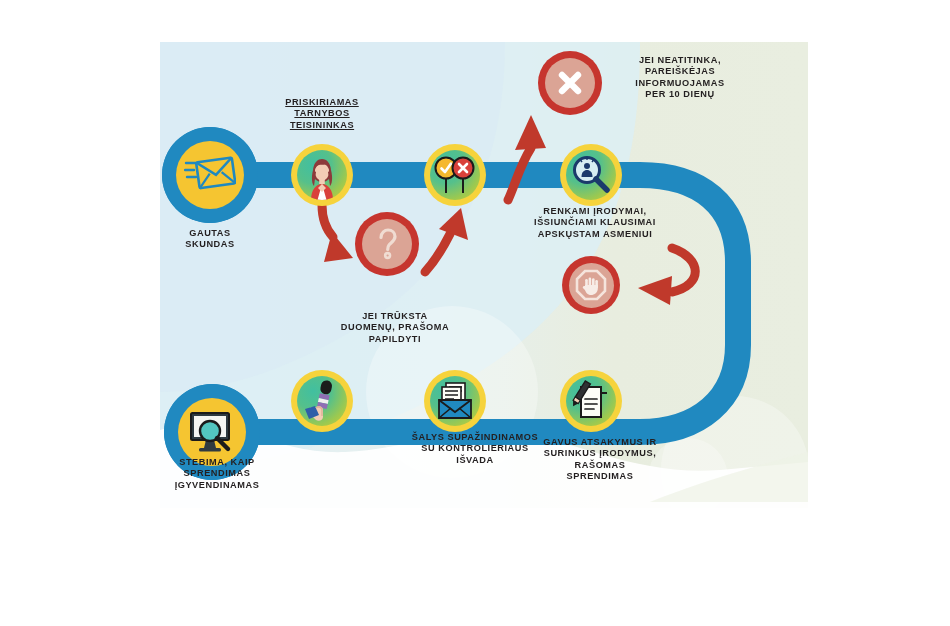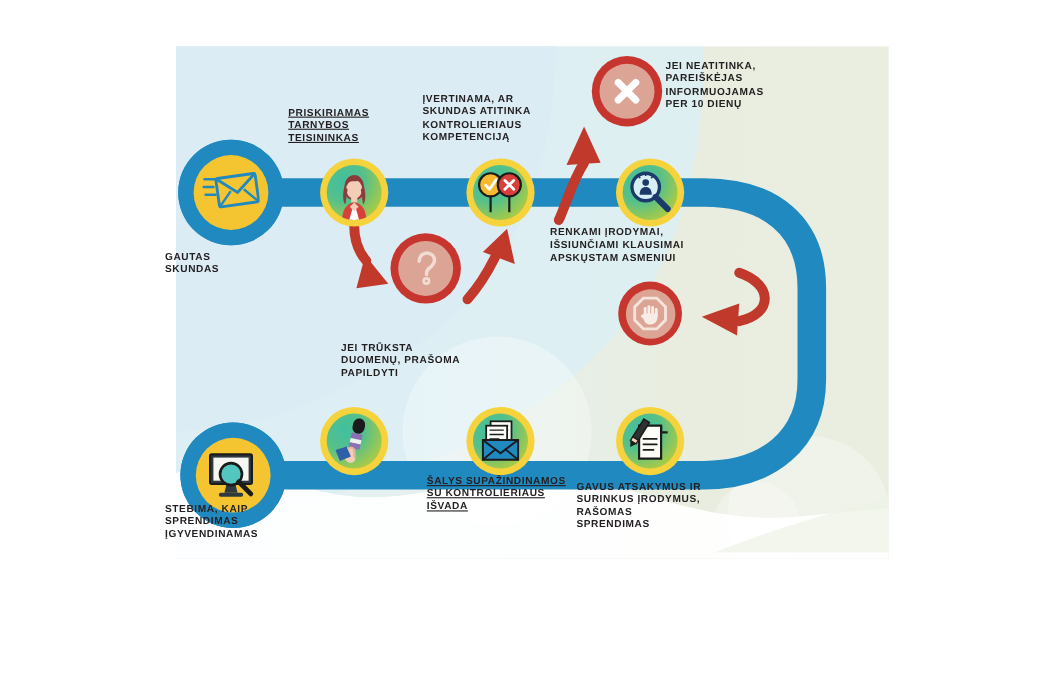--- a/index.html
+++ b/index.html
@@ -28,21 +28,21 @@
 
   .node.red{width:64px;height:64px;background:#c6352e;}
   .node.red .inner{width:50px;height:50px;background:#dba495;}
 
   .node.redsm{width:58px;height:58px;background:#c6352e;}
   .node.redsm .inner{width:45px;height:45px;background:#dba495;}
 
   
   .lbl{position:absolute;color:#231f20;font-weight:bold;
        font-size:9.2px;line-height:11.4px;letter-spacing:.55px;
-       text-align:left;text-transform:uppercase;
+       text-align:center;text-transform:uppercase;
        font-family:"Liberation Sans", sans-serif;
        white-space:pre-line;}
 
   .ico{display:block;}
 </style>
 </head>
 <body>
 
 <div id="stage">
 
@@ -161,24 +161,20 @@
       <svg class="ico" width="46" height="44" viewBox="0 0 46 44">
         <line x1="14" y1="18" x2="14" y2="40" stroke="#1b1b1b" stroke-width="2"></line>
         <line x1="31" y1="18" x2="31" y2="40" stroke="#1b1b1b" stroke-width="2"></line>
         <circle cx="14" cy="15" r="10.5" fill="#f5b82e" stroke="#1b1b1b" stroke-width="2"></circle>
         <path d="M9.5,15.5 L13,19 L19,10.5" fill="none" stroke="#ffffff" stroke-width="2.6" stroke-linecap="round" stroke-linejoin="round"></path>
         <circle cx="31" cy="15" r="10.5" fill="#d9403b" stroke="#1b1b1b" stroke-width="2"></circle>
         <path d="M27,11 L35,19 M35,11 L27,19" fill="none" stroke="#ffffff" stroke-width="2.6" stroke-linecap="round"></path>
       </svg>
     </div>
   </div>
-  <div class="lbl" style="left:384px;top:85px;width:128px;">ĮVERTINAMA, AR
-SKUNDAS ATITINKA
-KONTROLIERIAUS
-KOMPETENCIJĄ</div>
 
   <div class="node mid" style="left:560px;top:144px;">
     <div class="inner">
       <svg class="ico" width="44" height="44" viewBox="0 0 44 44">
         <circle cx="18" cy="17" r="12.5" fill="#d7eef2" stroke="#1b3a6b" stroke-width="3"></circle>
         <g fill="#1b3a6b">
           <circle cx="18" cy="13" r="3"></circle>
           <path d="M12.5,24 C12.5,19 15,17 18,17 C21,17 23.5,19 23.5,24 Z"></path>
           <g stroke="#1b3a6b" stroke-width="1.4">
             <line x1="18" y1="7" x2="18" y2="4.5"></line>
@@ -274,21 +270,21 @@
             <line x1="12" y1="15" x2="25" y2="15"></line>
             <line x1="12" y1="19" x2="21" y2="19"></line>
           </g>
         </g>
         <path d="M6,20 L38,20 L38,38 L6,38 Z" fill="#2089c0" stroke="#1b1b1b" stroke-width="1.8"></path>
         <path d="M6,20 L22,32 L38,20" fill="none" stroke="#1b1b1b" stroke-width="1.8"></path>
         <path d="M6,38 L18,28 M38,38 L26,28" fill="none" stroke="#1b1b1b" stroke-width="1.6"></path>
       </svg>
     </div>
   </div>
-  <div class="lbl" style="left:388px;top:432px;width:174px;text-decoration:underline;">ŠALYS SUPAŽINDINAMOS
+  <div class="lbl" style="left:388px;top:432px;width:174px;">ŠALYS SUPAŽINDINAMOS
 SU KONTROLIERIAUS
 IŠVADA</div>
 
   <div class="node mid" style="left:291px;top:370px;">
     <div class="inner">
       <svg class="ico" width="42" height="46" viewBox="0 0 42 46">
         <g transform="rotate(12 22 22)">
           <rect x="17" y="2" width="11" height="14" rx="5.5" fill="#1b1b1b"></rect>
           <rect x="17.5" y="16" width="10" height="5" fill="#8f6fb4"></rect>
           <rect x="17.5" y="21" width="10" height="4" fill="#f0f0ef"></rect>

